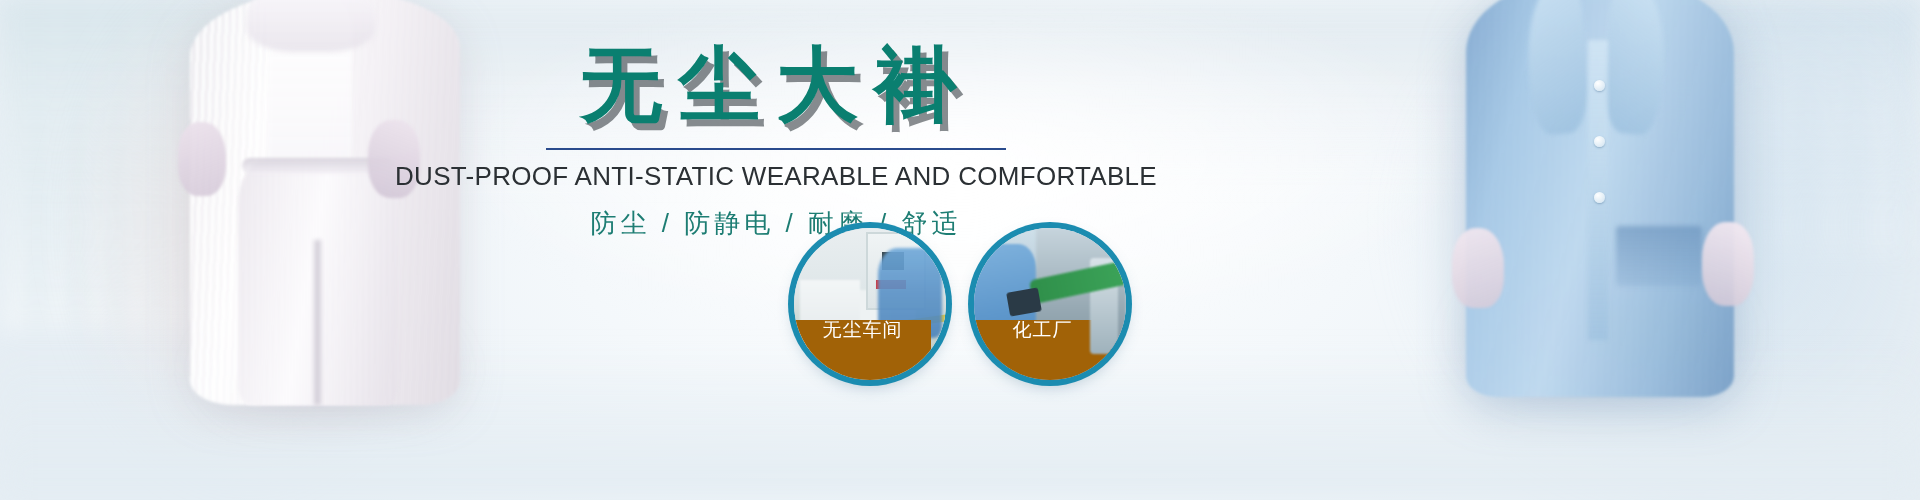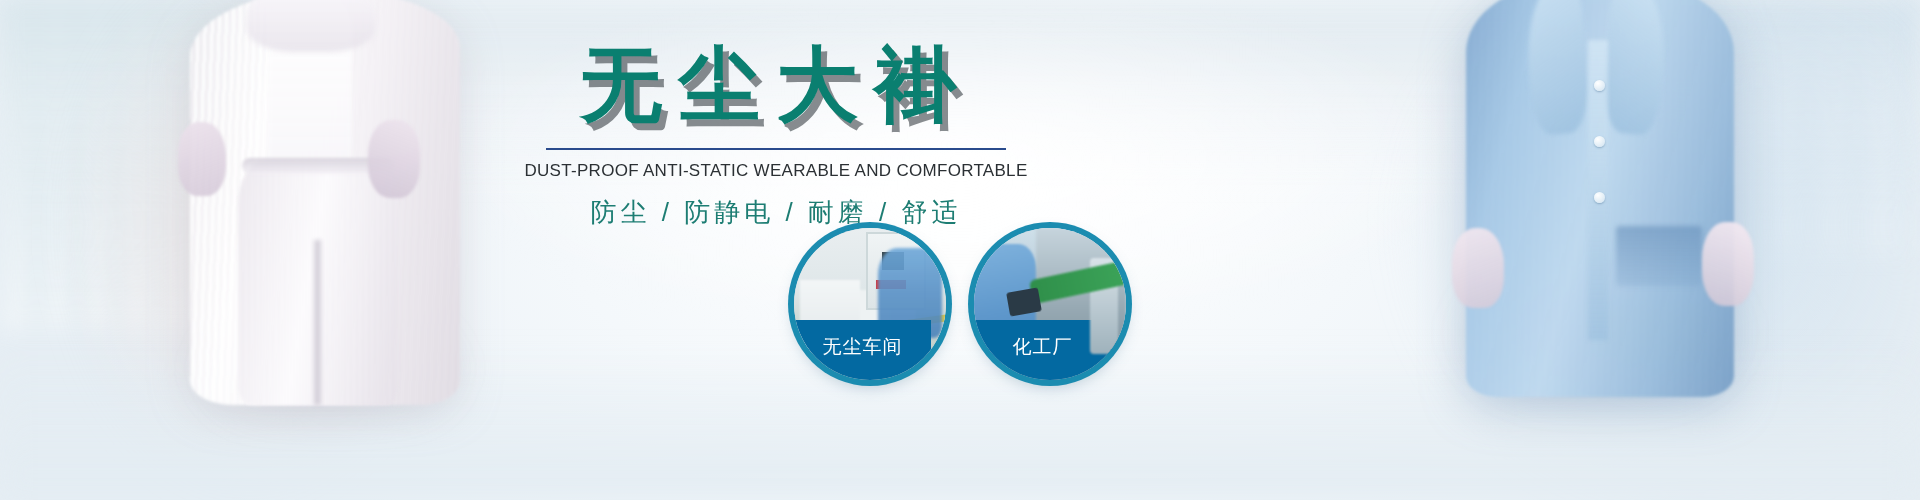--- a/index.html
+++ b/index.html
@@ -278,21 +278,21 @@
     margin: 22px auto 0;
   }
   .rule {
     height: 2px;
     background: #2a4b8d;
     width: 100%;
   }
 
   .subtitle-en {
     margin: 11px 0 0;
-    font-size: 17px;
+    font-size: 26px;
     letter-spacing: .3px;
     color: #2b3034;
     font-weight: normal;
     white-space: nowrap;
   }
 
   .subtitle-cn {
     margin: 14px 0 0;
     font-size: 26px;
     color: #1d7d73;
@@ -320,23 +320,23 @@
     background: #cfd9de;
   }
   .badge-photo {
     position: absolute;
     inset: 0;
   }
   .badge-cap {
     position: absolute;
     left: 0; right: 15px; bottom: 0;
     height: 60px;
-    background: #0369a1;
+    background: #a16207;
     display: flex;
-    align-items: center;
+    align-items: flex-start;
     justify-content: center;
   }
   .badge-label {
     color: #ffffff;
     font-size: 19px;
     letter-spacing: 1px;
     line-height: 1;
     padding-bottom: 8px;
     white-space: nowrap;
   }

